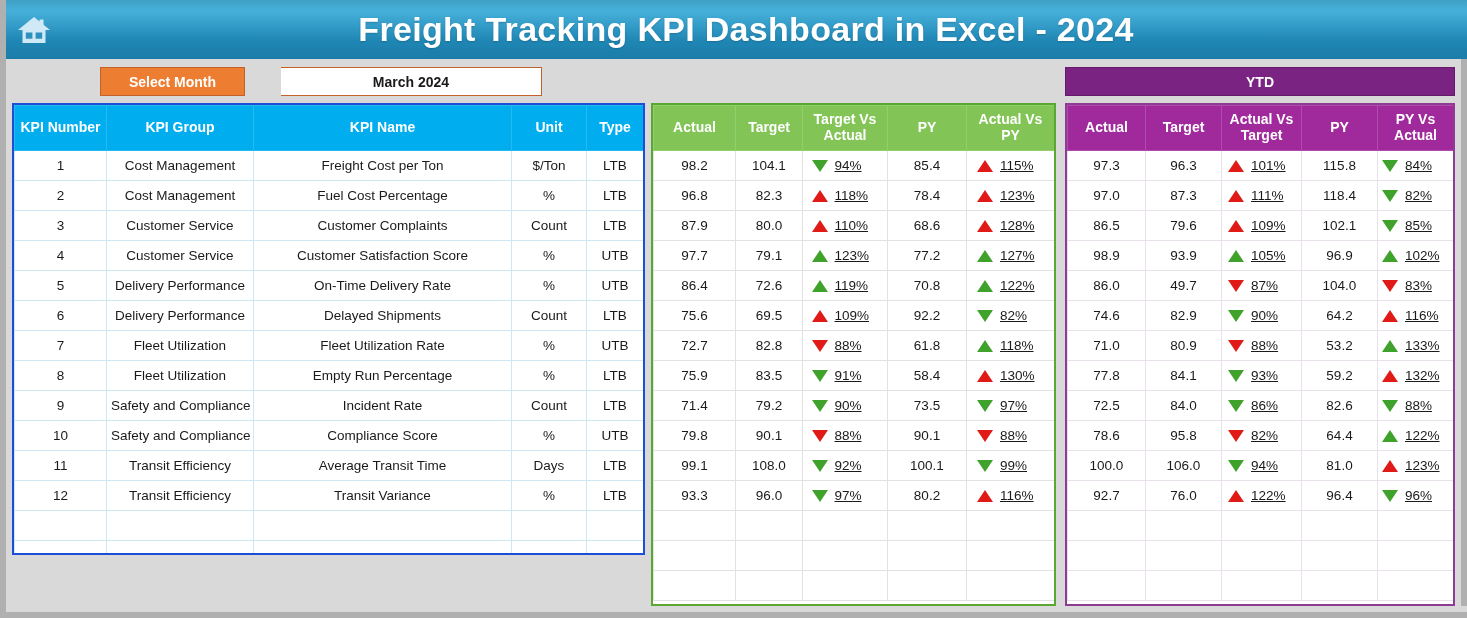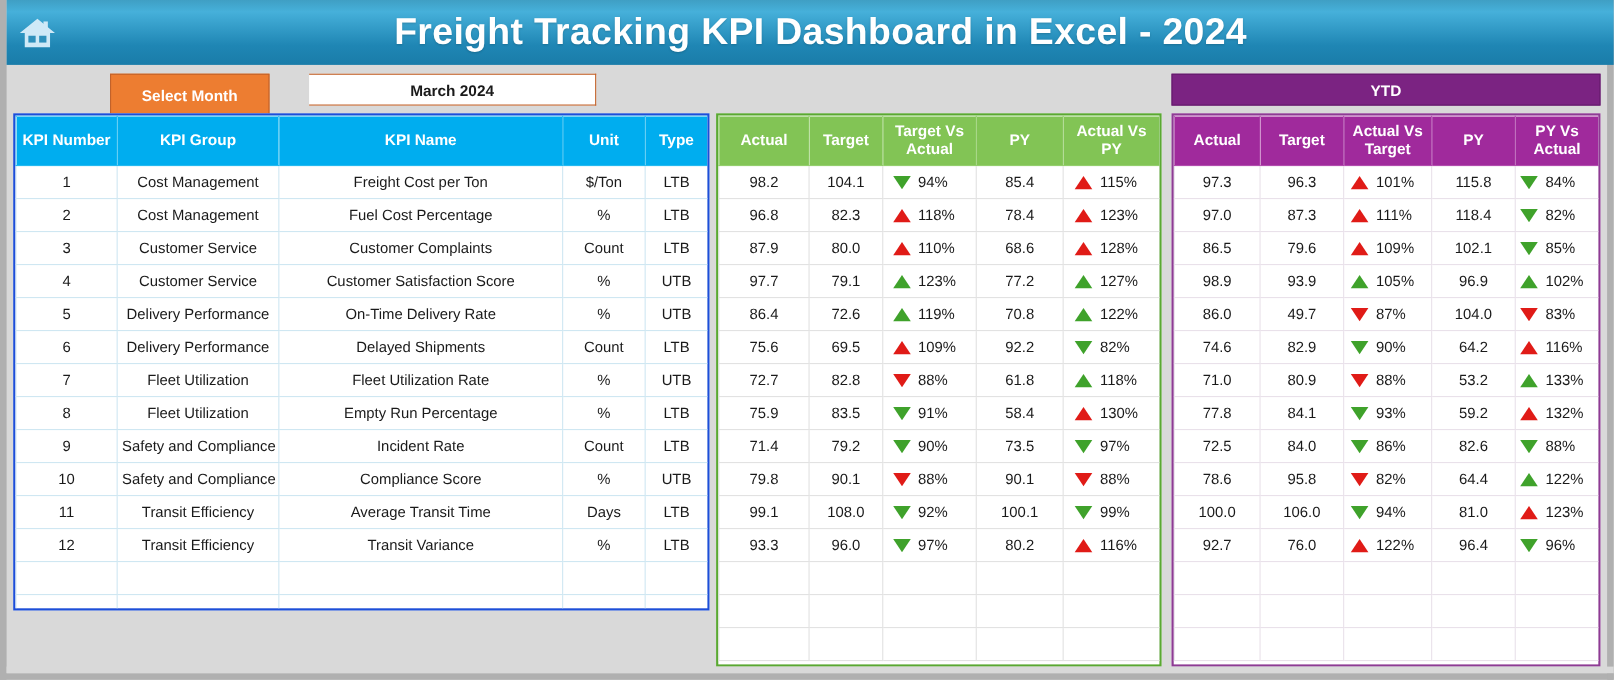--- a/index.html
+++ b/index.html
@@ -59,21 +59,21 @@
   
   #selector-row {
     position: absolute;
     left: 0; top: 59px;
     width: 1461px;
     height: 44px;
   }
   #select-month-tag {
     position: absolute;
     left: 94px; top: 8px;
-    width: 145px; height: 39px;
+    width: 145px; height: 29px;
     background: #ED7D31;
     border: 1px solid #c2622a;
     color: #ffffff;
     font-size: 14px;
     font-weight: bold;
     display: flex;
     align-items: center;
     justify-content: center;
     box-sizing: border-box;
   }
@@ -166,20 +166,21 @@
   .num { font-variant-numeric: tabular-nums; }
 
   
   .delta {
     display: flex;
     align-items: center;
     justify-content: center;
     gap: 7px;
     height: 100%;
     padding-right: 4px;
+    text-decoration: underline;
   }
   .arrow {
     width: 0; height: 0;
     flex: 0 0 auto;
   }
   .arrow.up {
     border-left: 8px solid transparent;
     border-right: 8px solid transparent;
     border-bottom: 12px solid currentColor;
   }

